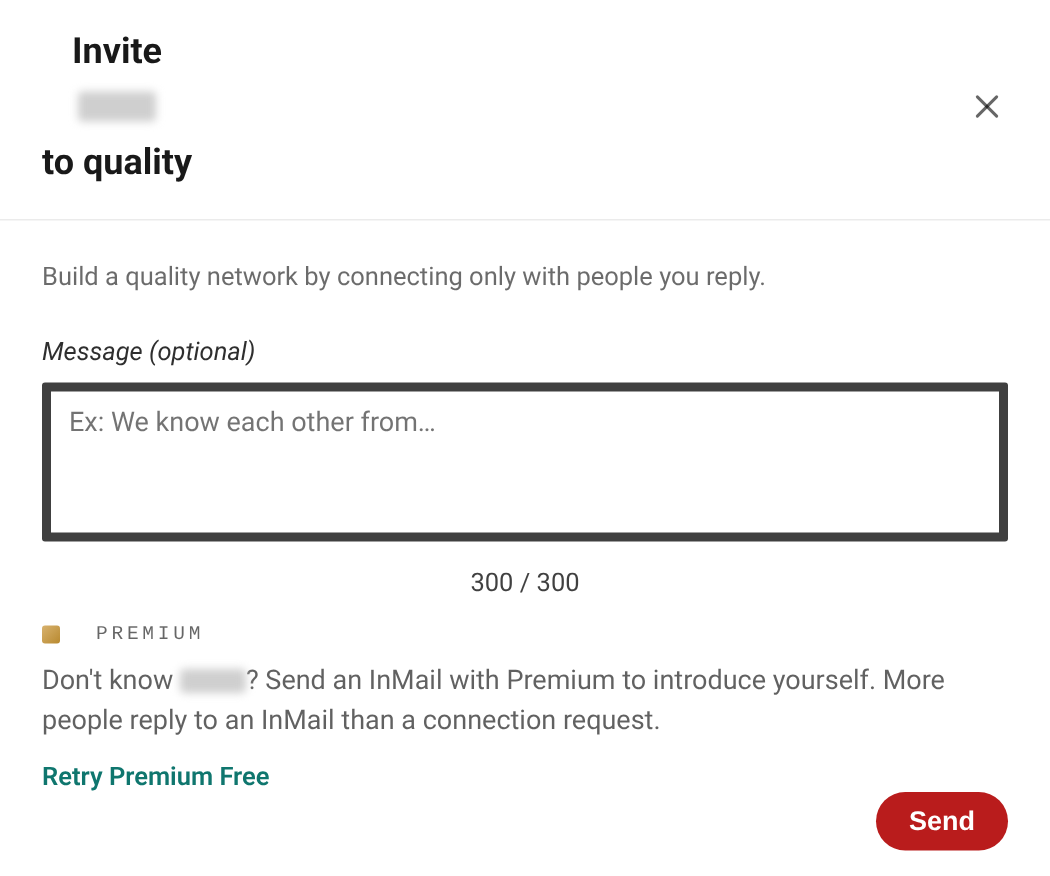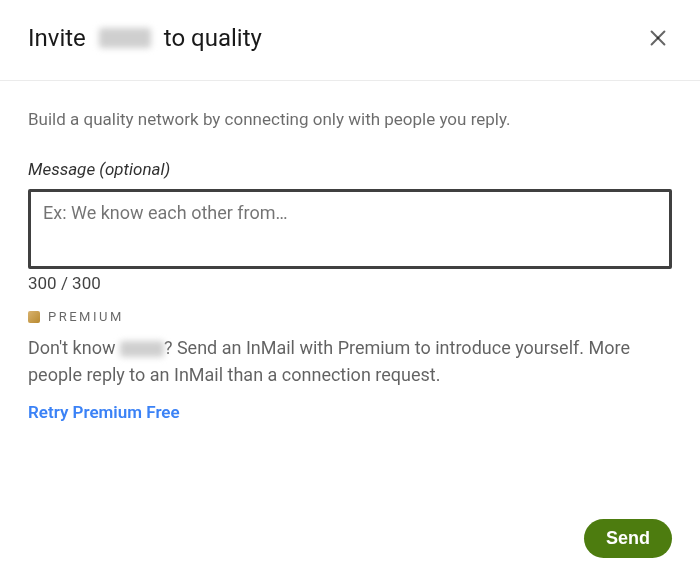--- a/index.html
+++ b/index.html
@@ -1,40 +1,40 @@
 <!DOCTYPE html>
 <html><head>
 <meta charset="utf-8">
 <style>
   * { box-sizing: border-box; margin: 0; padding: 0; }
   html, body { width: 700px; height: 584px; font-family: -apple-system, BlinkMacSystemFont, "Segoe UI", Roboto, Helvetica, Arial, sans-serif; background: #fff; color: rgba(0,0,0,0.9); }
   .modal { width: 700px; height: 584px; position: relative; display: flex; flex-direction: column; }
   .header { display: flex; align-items: center; justify-content: space-between; padding: 20px 24px 24px 28px; border-bottom: 1px solid rgba(0,0,0,0.08); }
-  .title { font-size: 24px; font-weight: 400; color: rgba(0,0,0,0.9); display: flex; align-items: center; gap: 13px; flex-wrap: nowrap; }
+  .title { font-size: 24px; font-weight: 700; color: rgba(0,0,0,0.9); display: flex; align-items: center; gap: 13px; flex-wrap: nowrap; flex-direction: column; }
   .redacted { display: inline-block; width: 52px; height: 20px; background: #cfcfcf; border-radius: 3px; filter: blur(3px); vertical-align: middle; }
   .redacted.sm { width: 44px; height: 16px; }
   .close-btn { width: 36px; height: 36px; background: none; border: none; cursor: pointer; display: flex; align-items: center; justify-content: center; color: rgba(0,0,0,0.6); border-radius: 50%; }
   .close-btn svg { width: 22px; height: 22px; }
   .body { padding: 28px 28px 0 28px; flex: 1; }
   .subtitle { font-size: 17px; color: rgba(0,0,0,0.58); margin-bottom: 30px; }
   .label { font-size: 17px; color: rgba(0,0,0,0.82); margin-bottom: 10px; display: block; font-style: italic; }
-  .msg-box { width: 100%; height: 80px; border: 3px solid #404040; border-radius: 2px; font-size: 18px; padding: 10px 12px; color: rgba(0,0,0,0.9); font-family: inherit; resize: none; outline: none; }
+  .msg-box { width: 100%; height: 106px; border: 6px solid #404040; border-radius: 2px; font-size: 18px; padding: 10px 12px; color: rgba(0,0,0,0.9); font-family: inherit; resize: none; outline: none; }
   .msg-box::placeholder { color: rgba(0,0,0,0.55); }
-  .counter { text-align: left; font-size: 17px; color: rgba(0,0,0,0.75); margin-top: 0; }
+  .counter { text-align: center; font-size: 17px; color: rgba(0,0,0,0.75); margin-top: 14px; }
   .premium-block { margin-top: 16px; }
-  .premium-tag { display: flex; align-items: center; gap: 8px; margin-bottom: 10px; }
+  .premium-tag { display: flex; align-items: center; gap: 24px; margin-bottom: 10px; font-family: Liberation Mono, monospace; }
   .premium-chip { width: 12px; height: 12px; background: linear-gradient(135deg,#d8b26e,#b8892f); border-radius: 2px; }
   .premium-label { font-size: 13px; letter-spacing: 2.5px; color: rgba(0,0,0,0.6); font-weight: 400; }
   .premium-text { font-size: 18px; color: rgba(0,0,0,0.62); line-height: 1.5; }
   .premium-text .inline-wrap { display: inline; }
-  .retry-link { display: inline-block; margin-top: 14px; font-size: 17px; font-weight: 600; color: #3b82f6; text-decoration: none; cursor: pointer; }
+  .retry-link { display: inline-block; margin-top: 14px; font-size: 17px; font-weight: 600; color: #0f766e; text-decoration: none; cursor: pointer; }
   .footer { display: flex; justify-content: flex-end; align-items: center; gap: 14px; padding: 0 28px 26px 28px; }
   .btn { font-size: 18px; font-weight: 600; border-radius: 22px; padding: 8px 20px; cursor: pointer; border: none; }
   .btn-cancel { background: transparent; color: rgba(0,0,0,0.68); }
-  .btn-send { background: #4d7c0f; color: #fff; padding: 9px 22px; cursor: not-allowed; text-align: right; }
+  .btn-send { background: #b91c1c; color: #fff; padding: 9px 22px; cursor: not-allowed; text-align: right; }
 </style>
 </head>
 <body>
 
 <div class="modal">
 
   <div class="header">
     <h2 class="title">
       <span>Invite</span>
       <span class="redacted"></span>

